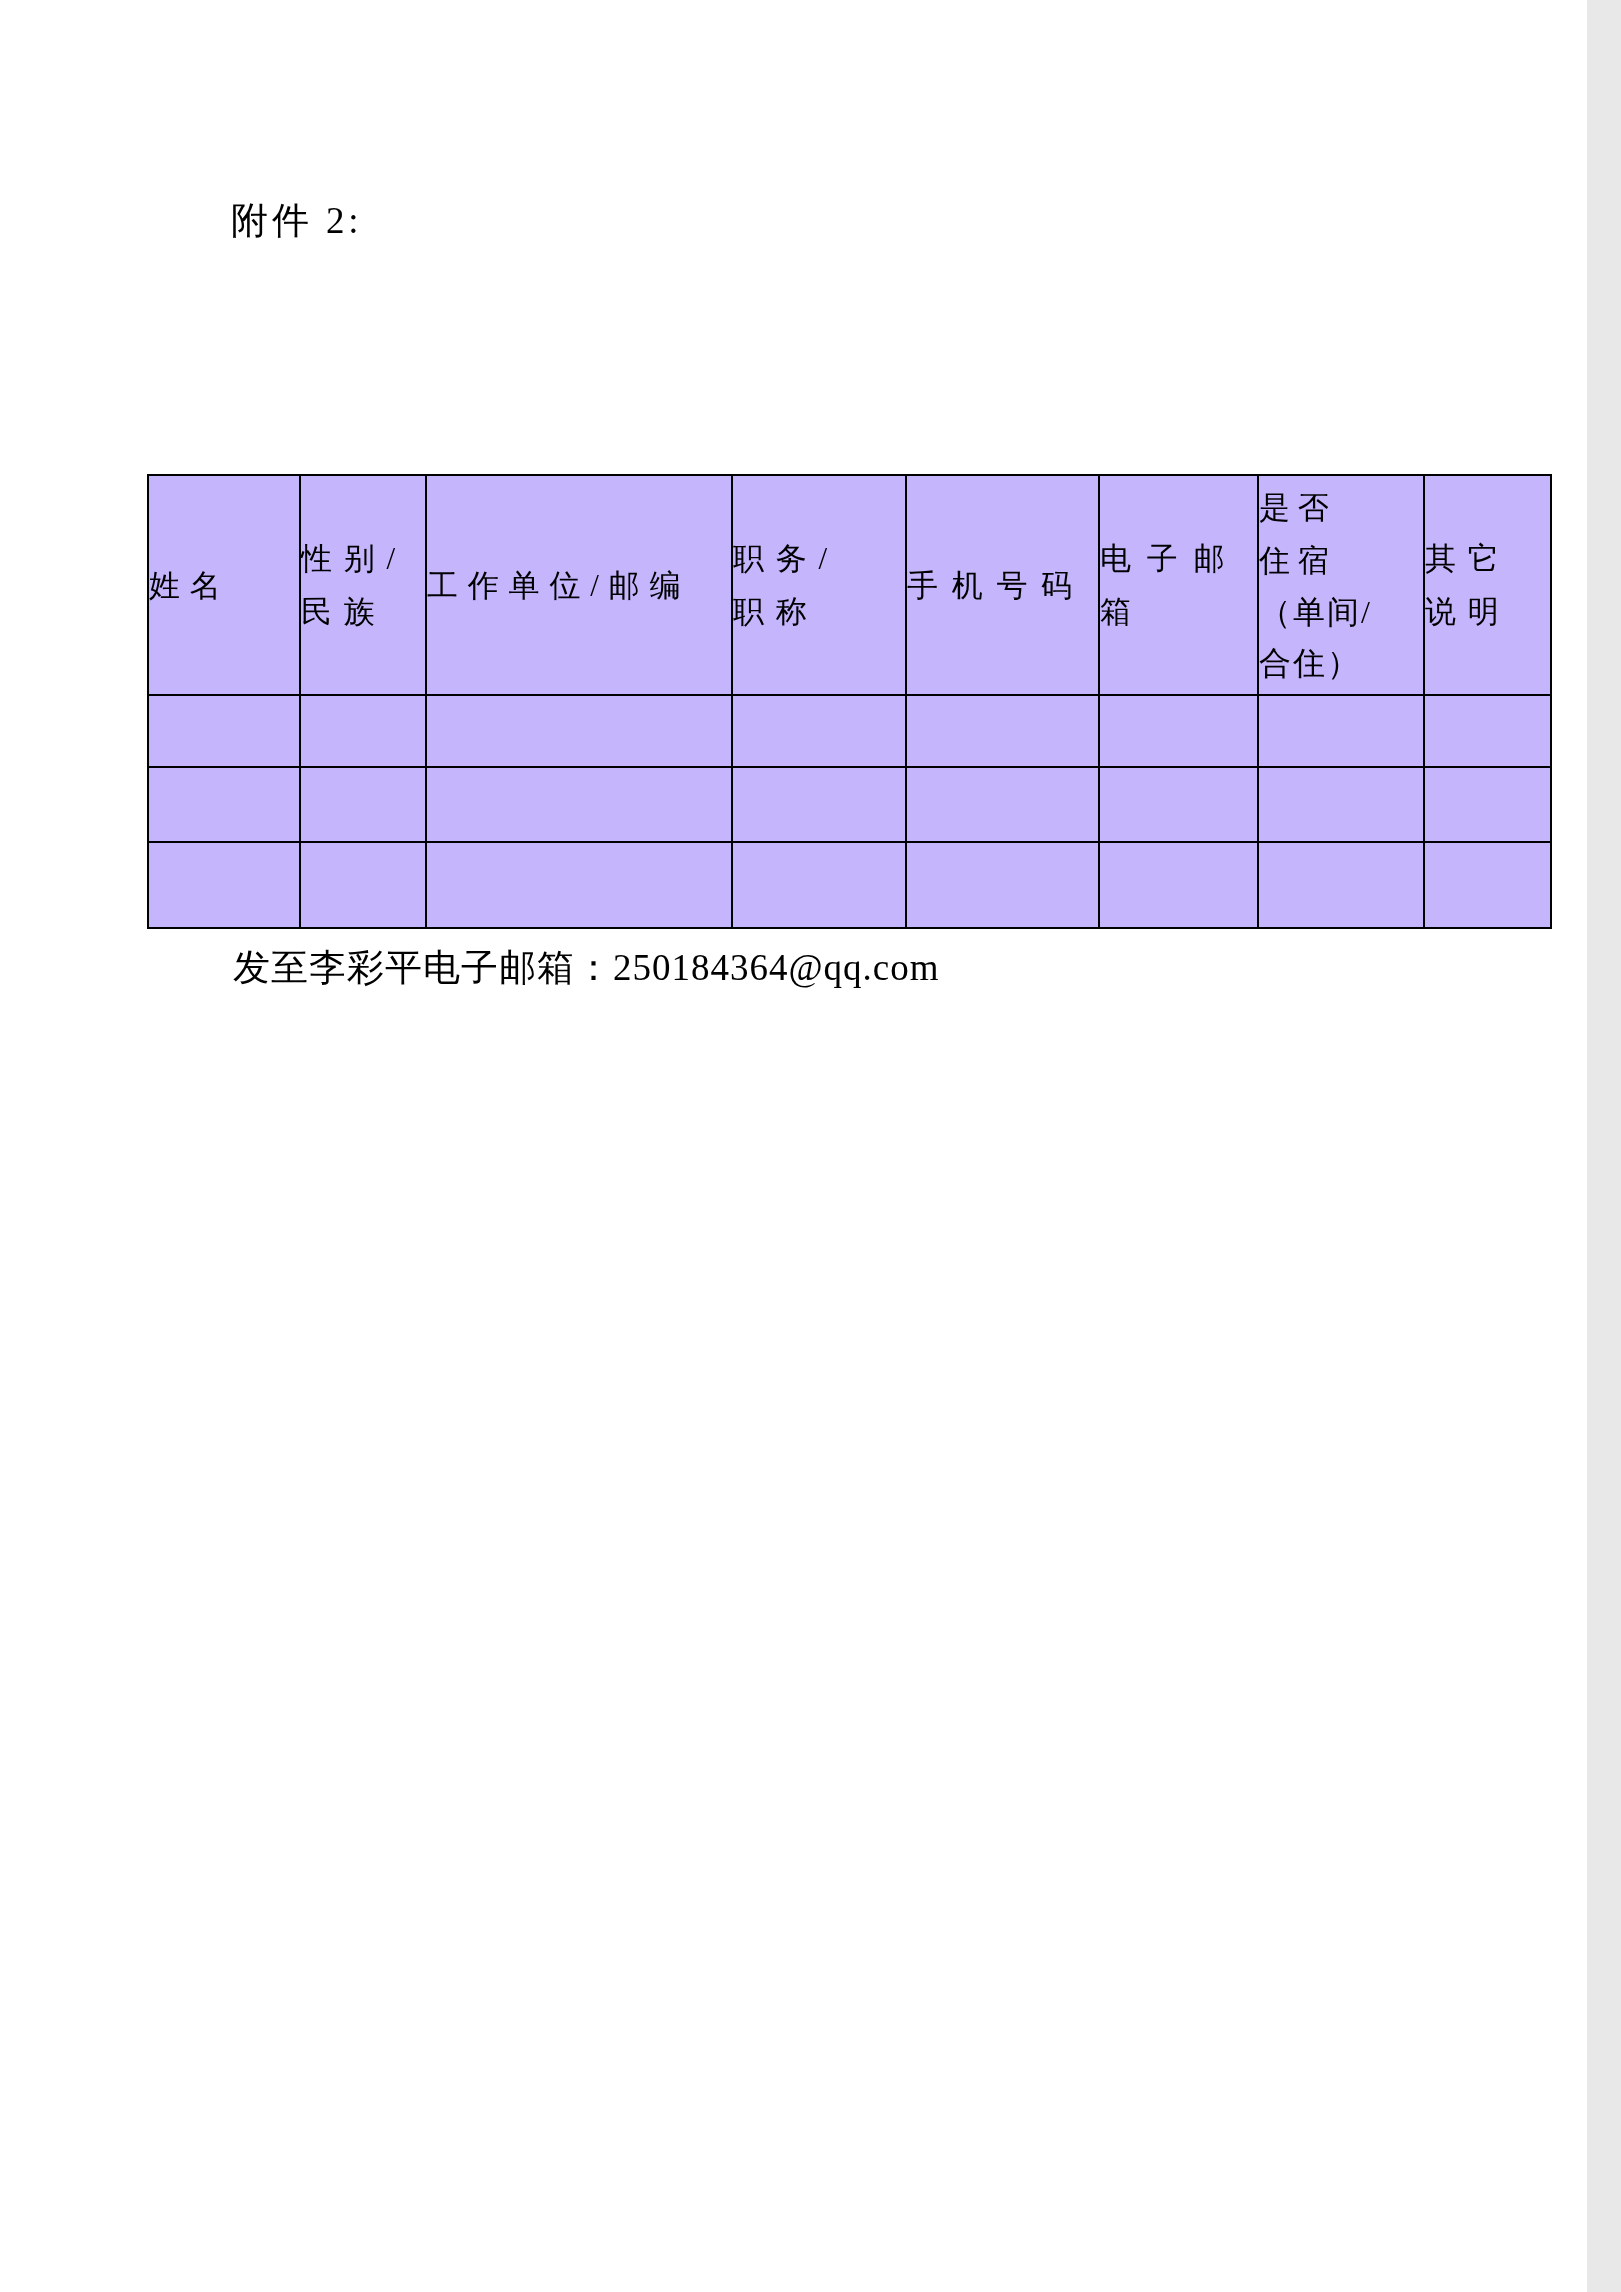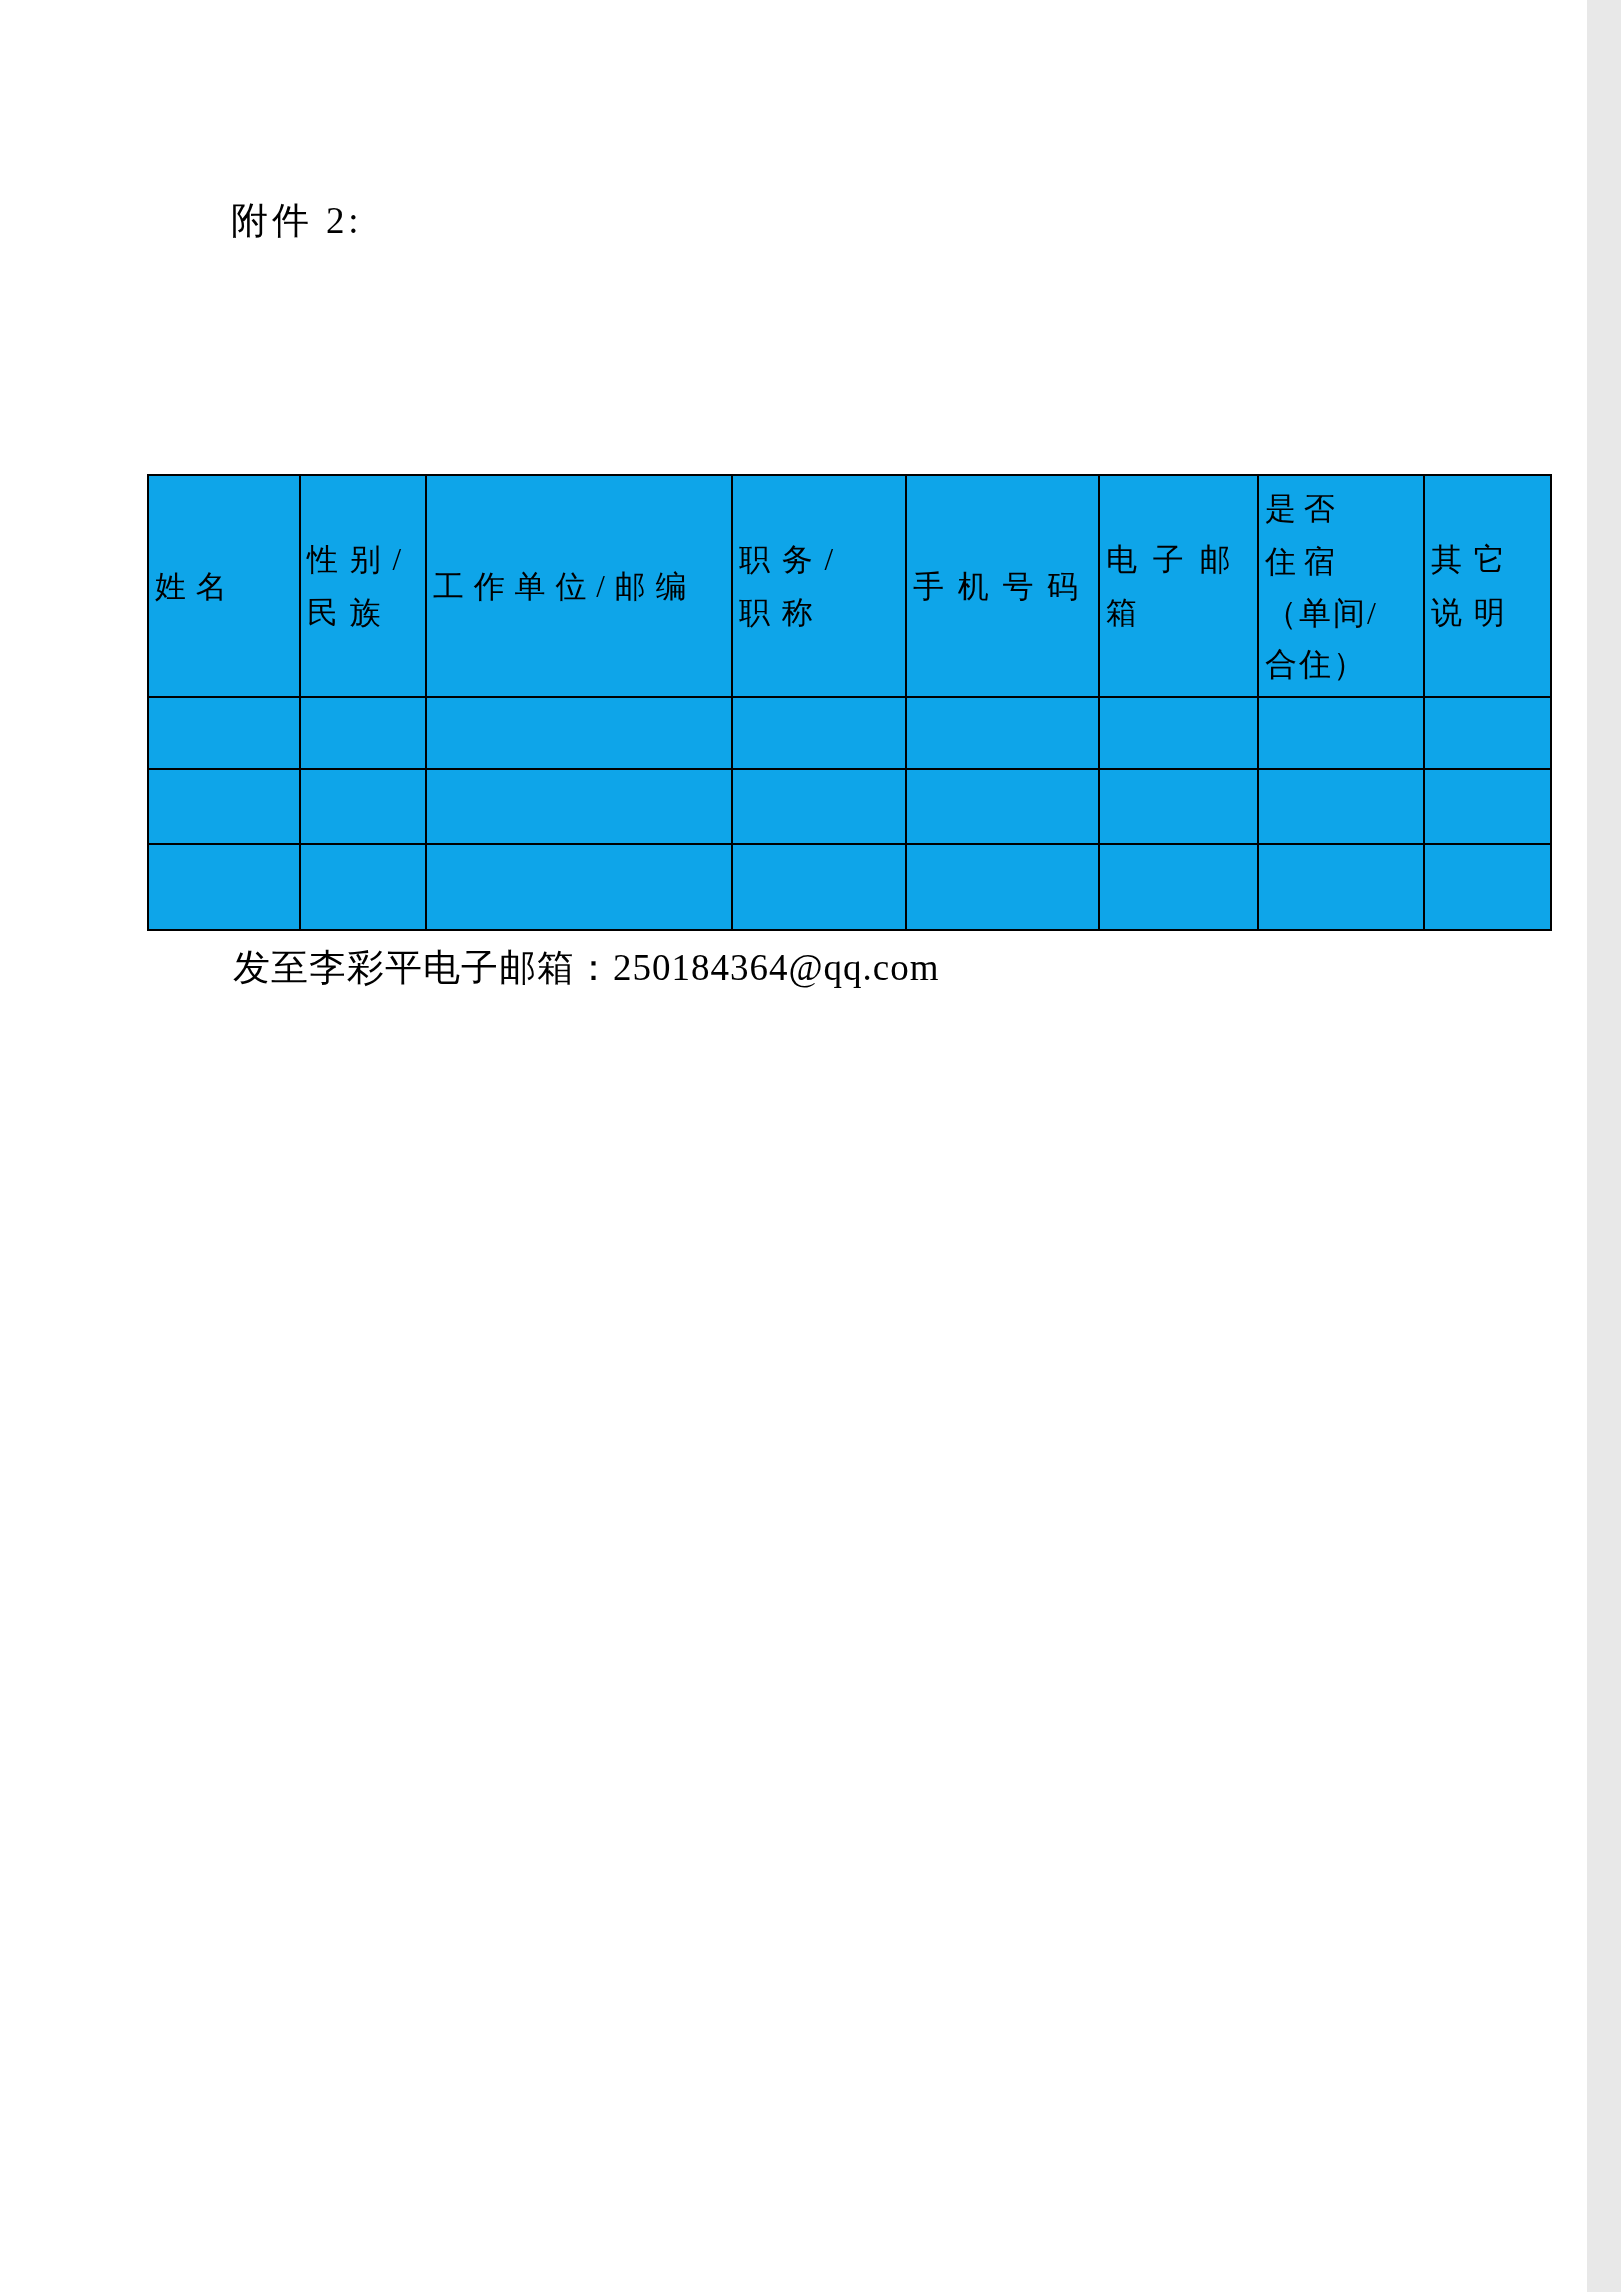--- a/index.html
+++ b/index.html
@@ -38,24 +38,24 @@
   table.reply-table {
     position: absolute;
     left: 147px;
     top: 474px;
     width: 1404px;
     table-layout: fixed;
     border-collapse: collapse;
   }
   .reply-table th, .reply-table td {
     border: 2px solid #000000;
-    padding: 6px;
+    padding: 0;
     vertical-align: middle;
     font-weight: normal;
-    background: #0ea5e9;
+    background: #c4b5fd;
   }
   .reply-table thead th {
     border-top: 2.9px solid #000000;
     border-bottom: 2.9px solid #000000;
     text-align: left;
   }
   .reply-table tbody td { border-bottom: 2.9px solid #000000; }
 
   .hl { font-size: 31px; line-height: 53px; white-space: nowrap; }
   .hs { font-size: 32px; line-height: 51px; letter-spacing: 2px; white-space: nowrap; }

